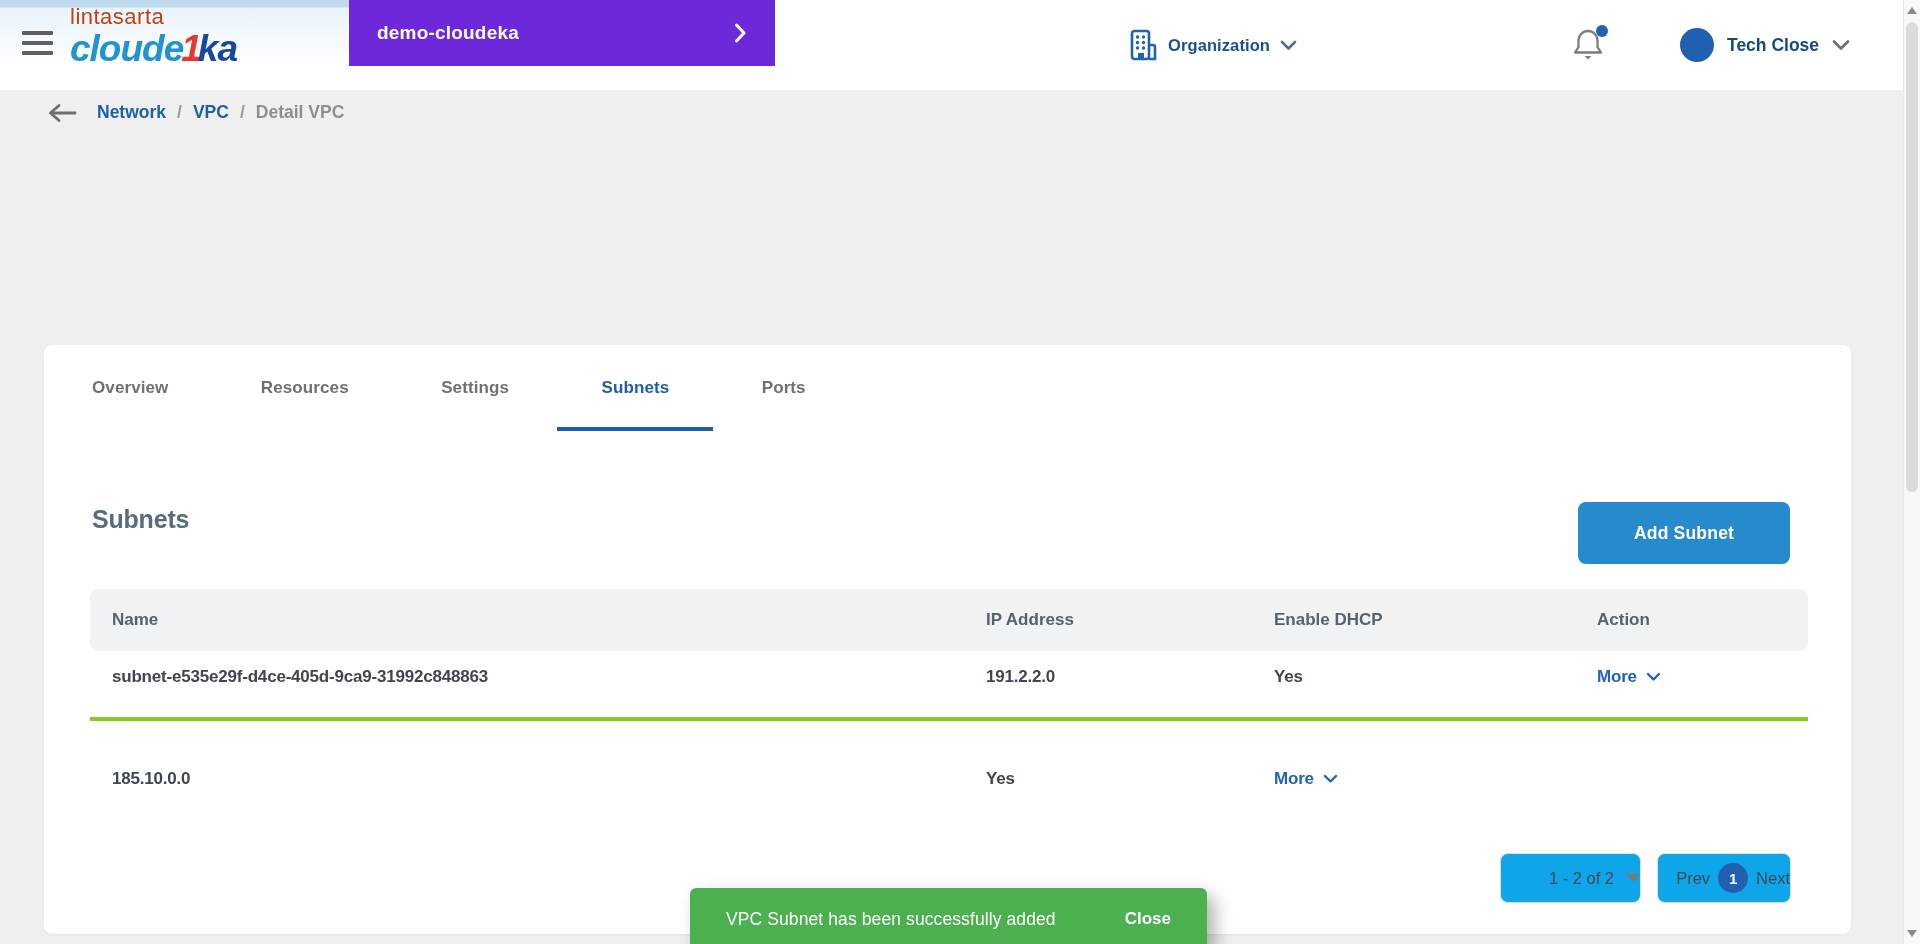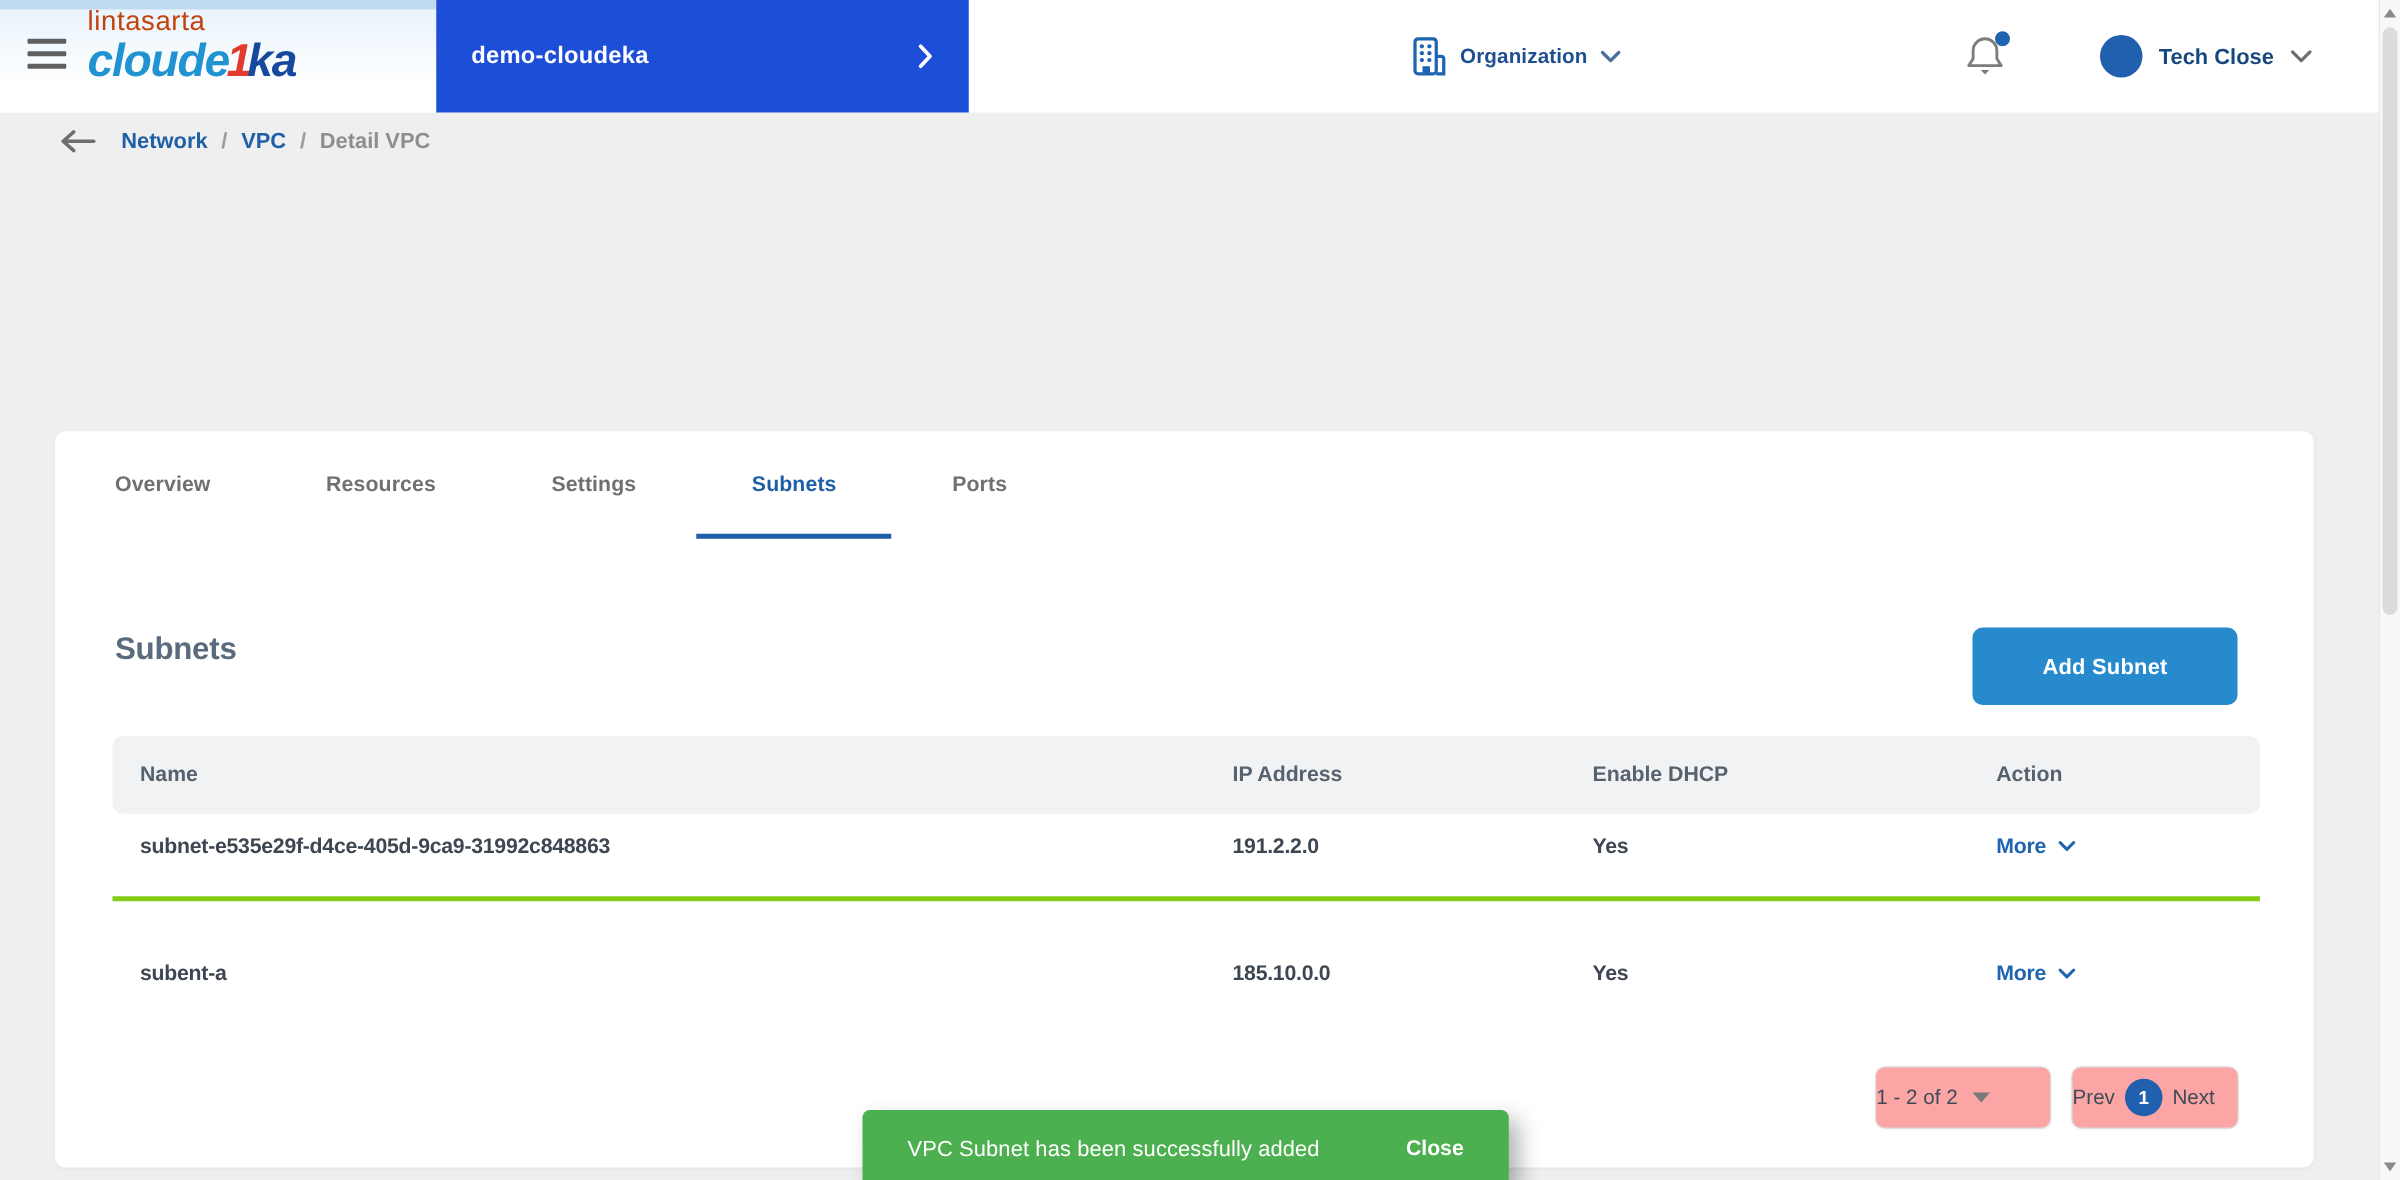--- a/index.html
+++ b/index.html
@@ -13,21 +13,21 @@
     background:linear-gradient(180deg,#bfdaef 0px,#bfdaef 7px,#e9f4fc 8px,#ffffff 68px); }
   .hamburger { position:absolute; left:22px; top:31px; width:31px; height:26px; cursor:pointer; }
   .hamburger span { display:block; height:4px; background:#5f5f5f; border-radius:1px; margin-bottom:6px; }
   .logo { position:absolute; left:70px; top:6px; line-height:1; cursor:pointer; }
   .logo-top { font-size:22px; color:#c2410c; letter-spacing:0.5px; }
   .logo-main { font-size:37px; font-weight:800; font-style:italic; letter-spacing:-1px; margin-top:2px; }
   .logo-light { color:#2193d1; }
   .logo-one { color:#e23a2e; margin-left:-2px; margin-right:-3px; }
   .logo-dark { color:#16489d; }
 
-  .project-panel { position:absolute; left:349px; top:0; width:426px; height:90px; background:#1d4ed8;
+  .project-panel { position:absolute; left:349px; top:0; width:426px; height:66px; background:#6d28d9;
     display:flex; align-items:center; padding:0 28px; cursor:pointer; }
   .project-name { color:#ffffff; font-size:19px; font-weight:700; letter-spacing:0.2px; }
   .project-chevron { margin-left:auto; }
 
   .hnav { position:absolute; top:0; height:90px; display:flex; align-items:center; cursor:pointer; }
   .hnav-label { color:#1d4f91; font-size:16.5px; font-weight:700; letter-spacing:0.1px; }
   .org-group { left:1128px; gap:10px; }
   .bc-group { left:1345px; gap:10px; }
   .bell-wrap { position:absolute; left:1572px; top:26px; width:40px; height:40px; cursor:pointer; }
   .bell-dot { position:absolute; left:24px; top:-1px; width:12px; height:12px; border-radius:50%; background:#1f64b0; }
@@ -62,22 +62,22 @@
 
   .tgrid { display:grid; grid-template-columns:874px 288px 323px 1fr; align-items:center; padding-left:22px; }
   .thead { position:absolute; left:46px; top:244px; width:1718px; height:62px; background:#f1f2f3; border-radius:8px;
     font-size:17px; font-weight:700; color:#56626e; }
   .trow { position:absolute; left:46px; width:1718px; height:85px; font-size:17px; font-weight:700; color:#3d4651;
     letter-spacing:-0.2px; }
   .trow-0 { top:291px; border-bottom:4px solid #84cc16; }
   .trow-1 { top:391px; }
   .more-cell { display:flex; align-items:center; gap:9px; color:#1f64b0; cursor:pointer; width:max-content; }
 
-  .pagi-box { position:absolute; top:508px; height:50px; background:#fca5a5; border:1px solid #dcdcdc; border-radius:8px;
-    display:flex; align-items:center; justify-content:flex-start; font-size:16.5px; color:#3d4a57;
+  .pagi-box { position:absolute; top:508px; height:50px; background:#0ea5e9; border:1px solid #dcdcdc; border-radius:8px;
+    display:flex; align-items:center; justify-content:flex-end; font-size:16.5px; color:#3d4a57;
     box-shadow:0 1px 2px rgba(0,0,0,0.04); cursor:pointer; }
   .range-box { left:1456px; width:141px; gap:12px; }
   .tri-down { width:0; height:0; border-left:7px solid transparent; border-right:7px solid transparent; border-top:8px solid #7a7a7a; }
   .pagi-nav { left:1613px; width:134px; gap:8px; }
   .page-circle { width:30px; height:30px; border-radius:50%; background:#2160ae; color:#ffffff; font-size:15px; font-weight:700;
     display:flex; align-items:center; justify-content:center; }
   .pagi-txt { cursor:pointer; }
 
   
   .toast { position:absolute; left:690px; top:888px; width:517px; height:62px; background:#4caf50; border-radius:6px;
@@ -206,21 +206,20 @@
       <span>Yes</span>
       <span class="more-cell">
         <span>More</span>
         <svg class="icon" width="15" height="10" viewBox="0 0 15 10">
             <polyline points="2,2 7.5,7.5 13,2" fill="none" stroke="#1f64b0" stroke-width="2.4" stroke-linecap="round" stroke-linejoin="round"></polyline>
           </svg>
       </span>
     </div>
 
     <div class="trow trow-1 tgrid">
-      <span>subent-a</span>
       <span>185.10.0.0</span>
       <span>Yes</span>
       <span class="more-cell">
         <span>More</span>
         <svg class="icon" width="15" height="10" viewBox="0 0 15 10">
             <polyline points="2,2 7.5,7.5 13,2" fill="none" stroke="#1f64b0" stroke-width="2.4" stroke-linecap="round" stroke-linejoin="round"></polyline>
           </svg>
       </span>
     </div>
 

